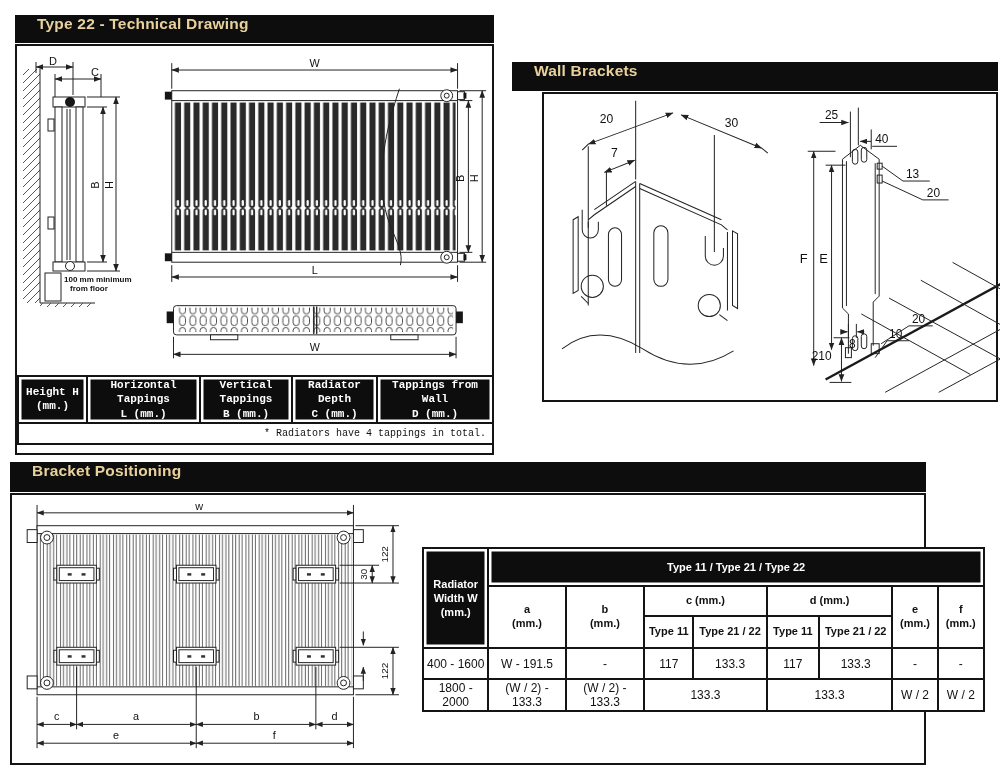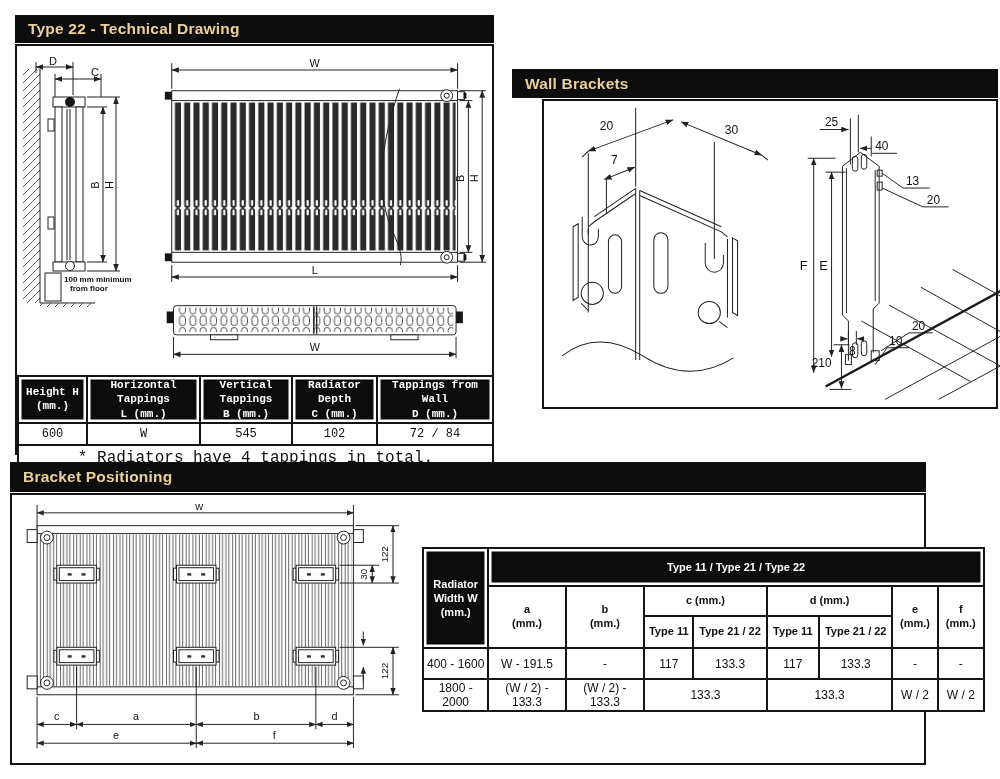--- a/index.html
+++ b/index.html
@@ -1,36 +1,36 @@
 <!DOCTYPE html>
 <html><head>
 <meta charset="utf-8">
 <style>
   html,body{margin:0;padding:0;background:#fff;}
   .page{position:relative;width:1000px;height:779px;background:#fff;overflow:hidden;
         font-family:"Liberation Sans",sans-serif;}
   .panel{position:absolute;}
-  .titlebar{background:#0d0d0d;display:flex;align-items:center;padding-left:13px;box-sizing:border-box;}
+  .titlebar{background:#0d0d0d;display:flex;align-items:flex-start;padding-left:22px;box-sizing:border-box;}
   .titlebar span{color:#e8d19c;font-weight:bold;font-size:15.5px;letter-spacing:.2px;}
   .content{position:relative;background:#fff;border:2px solid #141414;box-sizing:border-box;margin-top:1px;}
   svg{position:absolute;overflow:visible;}
   svg text{font-family:"Liberation Sans",sans-serif;fill:#111;}
   .s{stroke:#222;fill:none;stroke-width:1;}
   .sf{stroke:#222;fill:#fff;stroke-width:1;}
   .blk{fill:#161616;stroke:none;}
   .t10{font-size:10px;} .t11{font-size:11px;} .t12{font-size:12px;} .t13{font-size:13px;}
   .t8b{font-size:8px;font-weight:bold;}
   table{border-collapse:collapse;table-layout:fixed;background:#fff;}
   th,td{border:2px solid #141414;text-align:center;vertical-align:middle;
         white-space:pre-line;padding:1px 1px;box-sizing:border-box;color:#111;}
   th.dark{background:#0d0d0d;color:#fff;box-shadow:inset 0 0 0 2.5px #fff;
           font-weight:bold;font-size:11px;line-height:1.3;}
   th.light{background:#fff;font-weight:bold;font-size:11px;line-height:1.25;}
   td.val{font-size:12px;}
-  td.note{text-align:center;font-size:16px;padding:3px 6px;}
+  td.note{text-align:right;font-size:10px;padding:3px 6px;}
   .t1wrap{position:absolute;left:0;right:0;top:329px;}
   .t1wrap table{width:100%;font-family:Liberation Mono, monospace;}
   .t3wrap{position:absolute;left:410px;top:52px;}
 </style>
 </head>
 <body>
 
 <div class="page">
 
   <div class="panel" style="left:15px;top:15px;width:479px;">
@@ -174,37 +174,30 @@
 (mm.)</th>
             <th class="dark">Horizontal Tappings
 L (mm.)</th>
             <th class="dark">Vertical Tappings
 B (mm.)</th>
             <th class="dark">Radiator Depth
 C (mm.)</th>
             <th class="dark">Tappings from Wall
 D (mm.)</th>
           </tr>
-          <tr style="height:22px">
-            <td class="val">600</td>
-            <td class="val">W</td>
-            <td class="val">545</td>
-            <td class="val">102</td>
-            <td class="val">72 / 84</td>
-          </tr>
           <tr style="height:21px">
             <td class="note" colspan="5">* Radiators have 4 tappings in total.</td>
           </tr>
         </tbody>
           </table>
       </div>
     </div>
   </div>
 
-  <div class="panel" style="left:512px;top:69px;width:486px;">
+  <div class="panel" style="left:512px;top:62px;width:486px;">
     <div class="titlebar" style="height:29px;">
       <span>Wall Brackets</span>
     </div>
     <div class="content" style="height:310px;margin-left:30px;">
 
       <svg style="left:14px;top:4px;" width="232" height="294" viewBox="0 0 230 290">
         <defs>
           <marker id="k4" viewBox="0 0 10 10" refX="9" refY="5" markerWidth="8" markerHeight="8" orient="auto-start-reverse">
             <path d="M0,1.4 L9.5,5 L0,8.6 z" fill="#222"></path>
           </marker>

